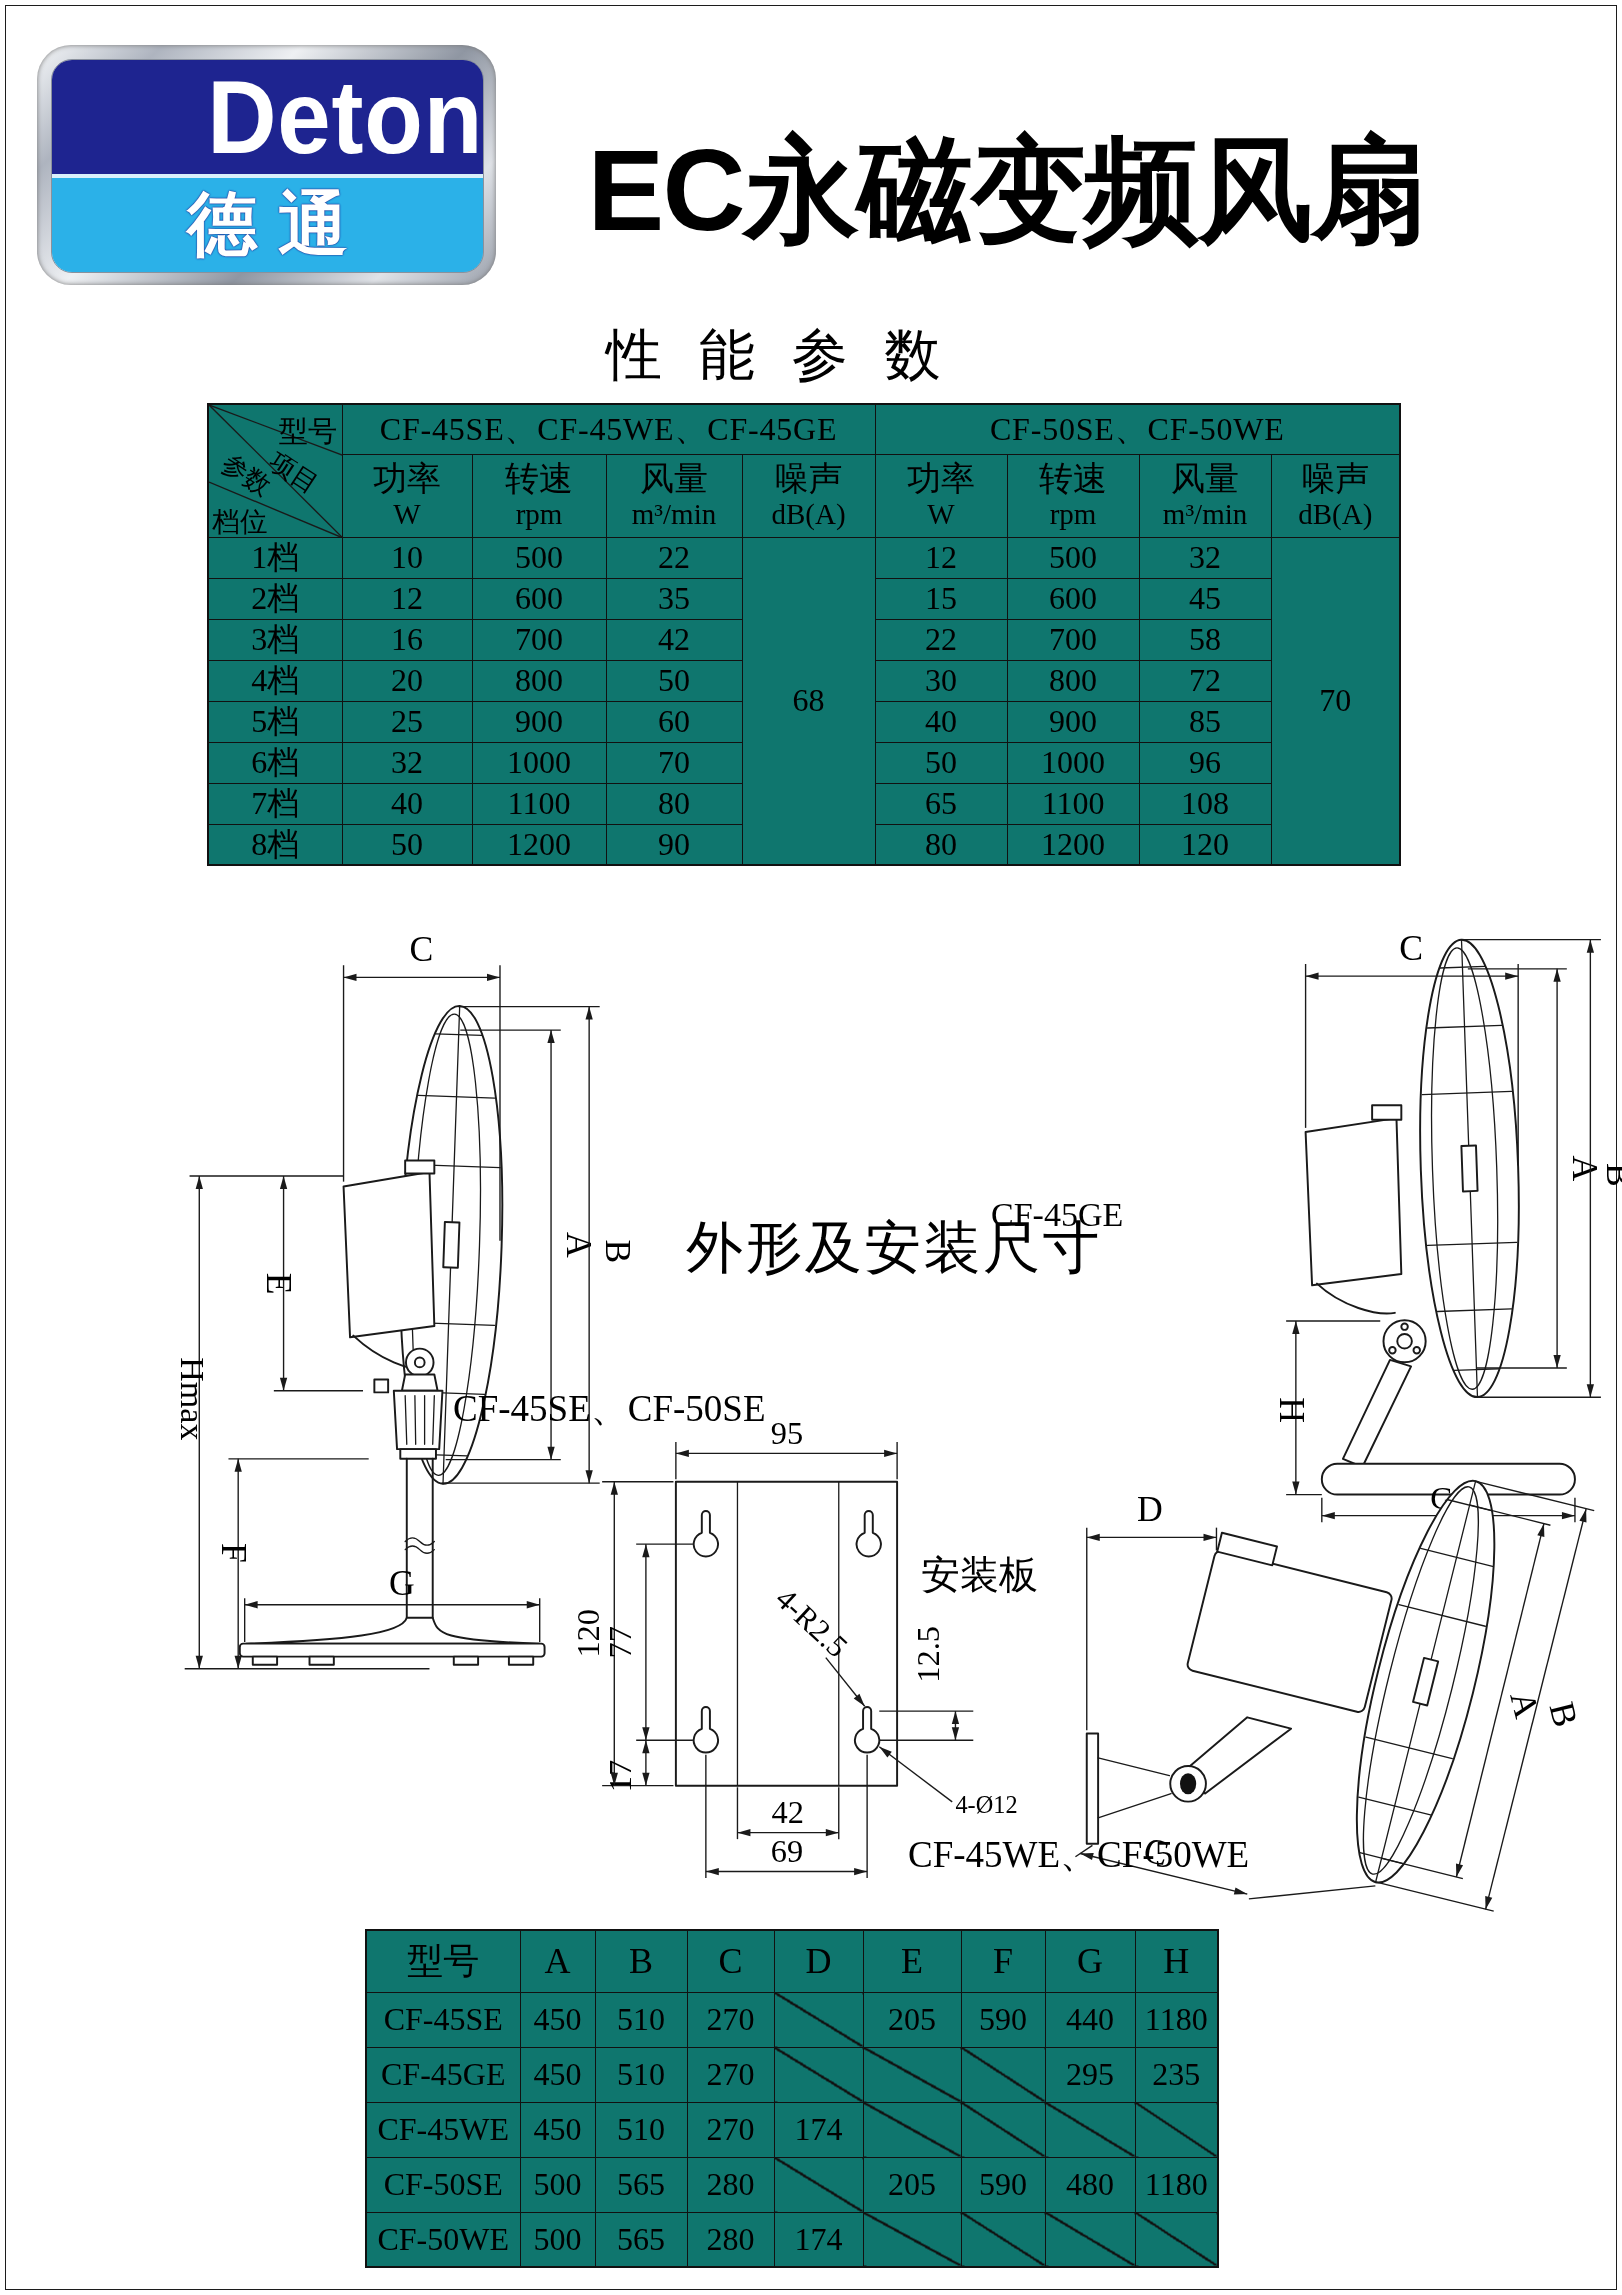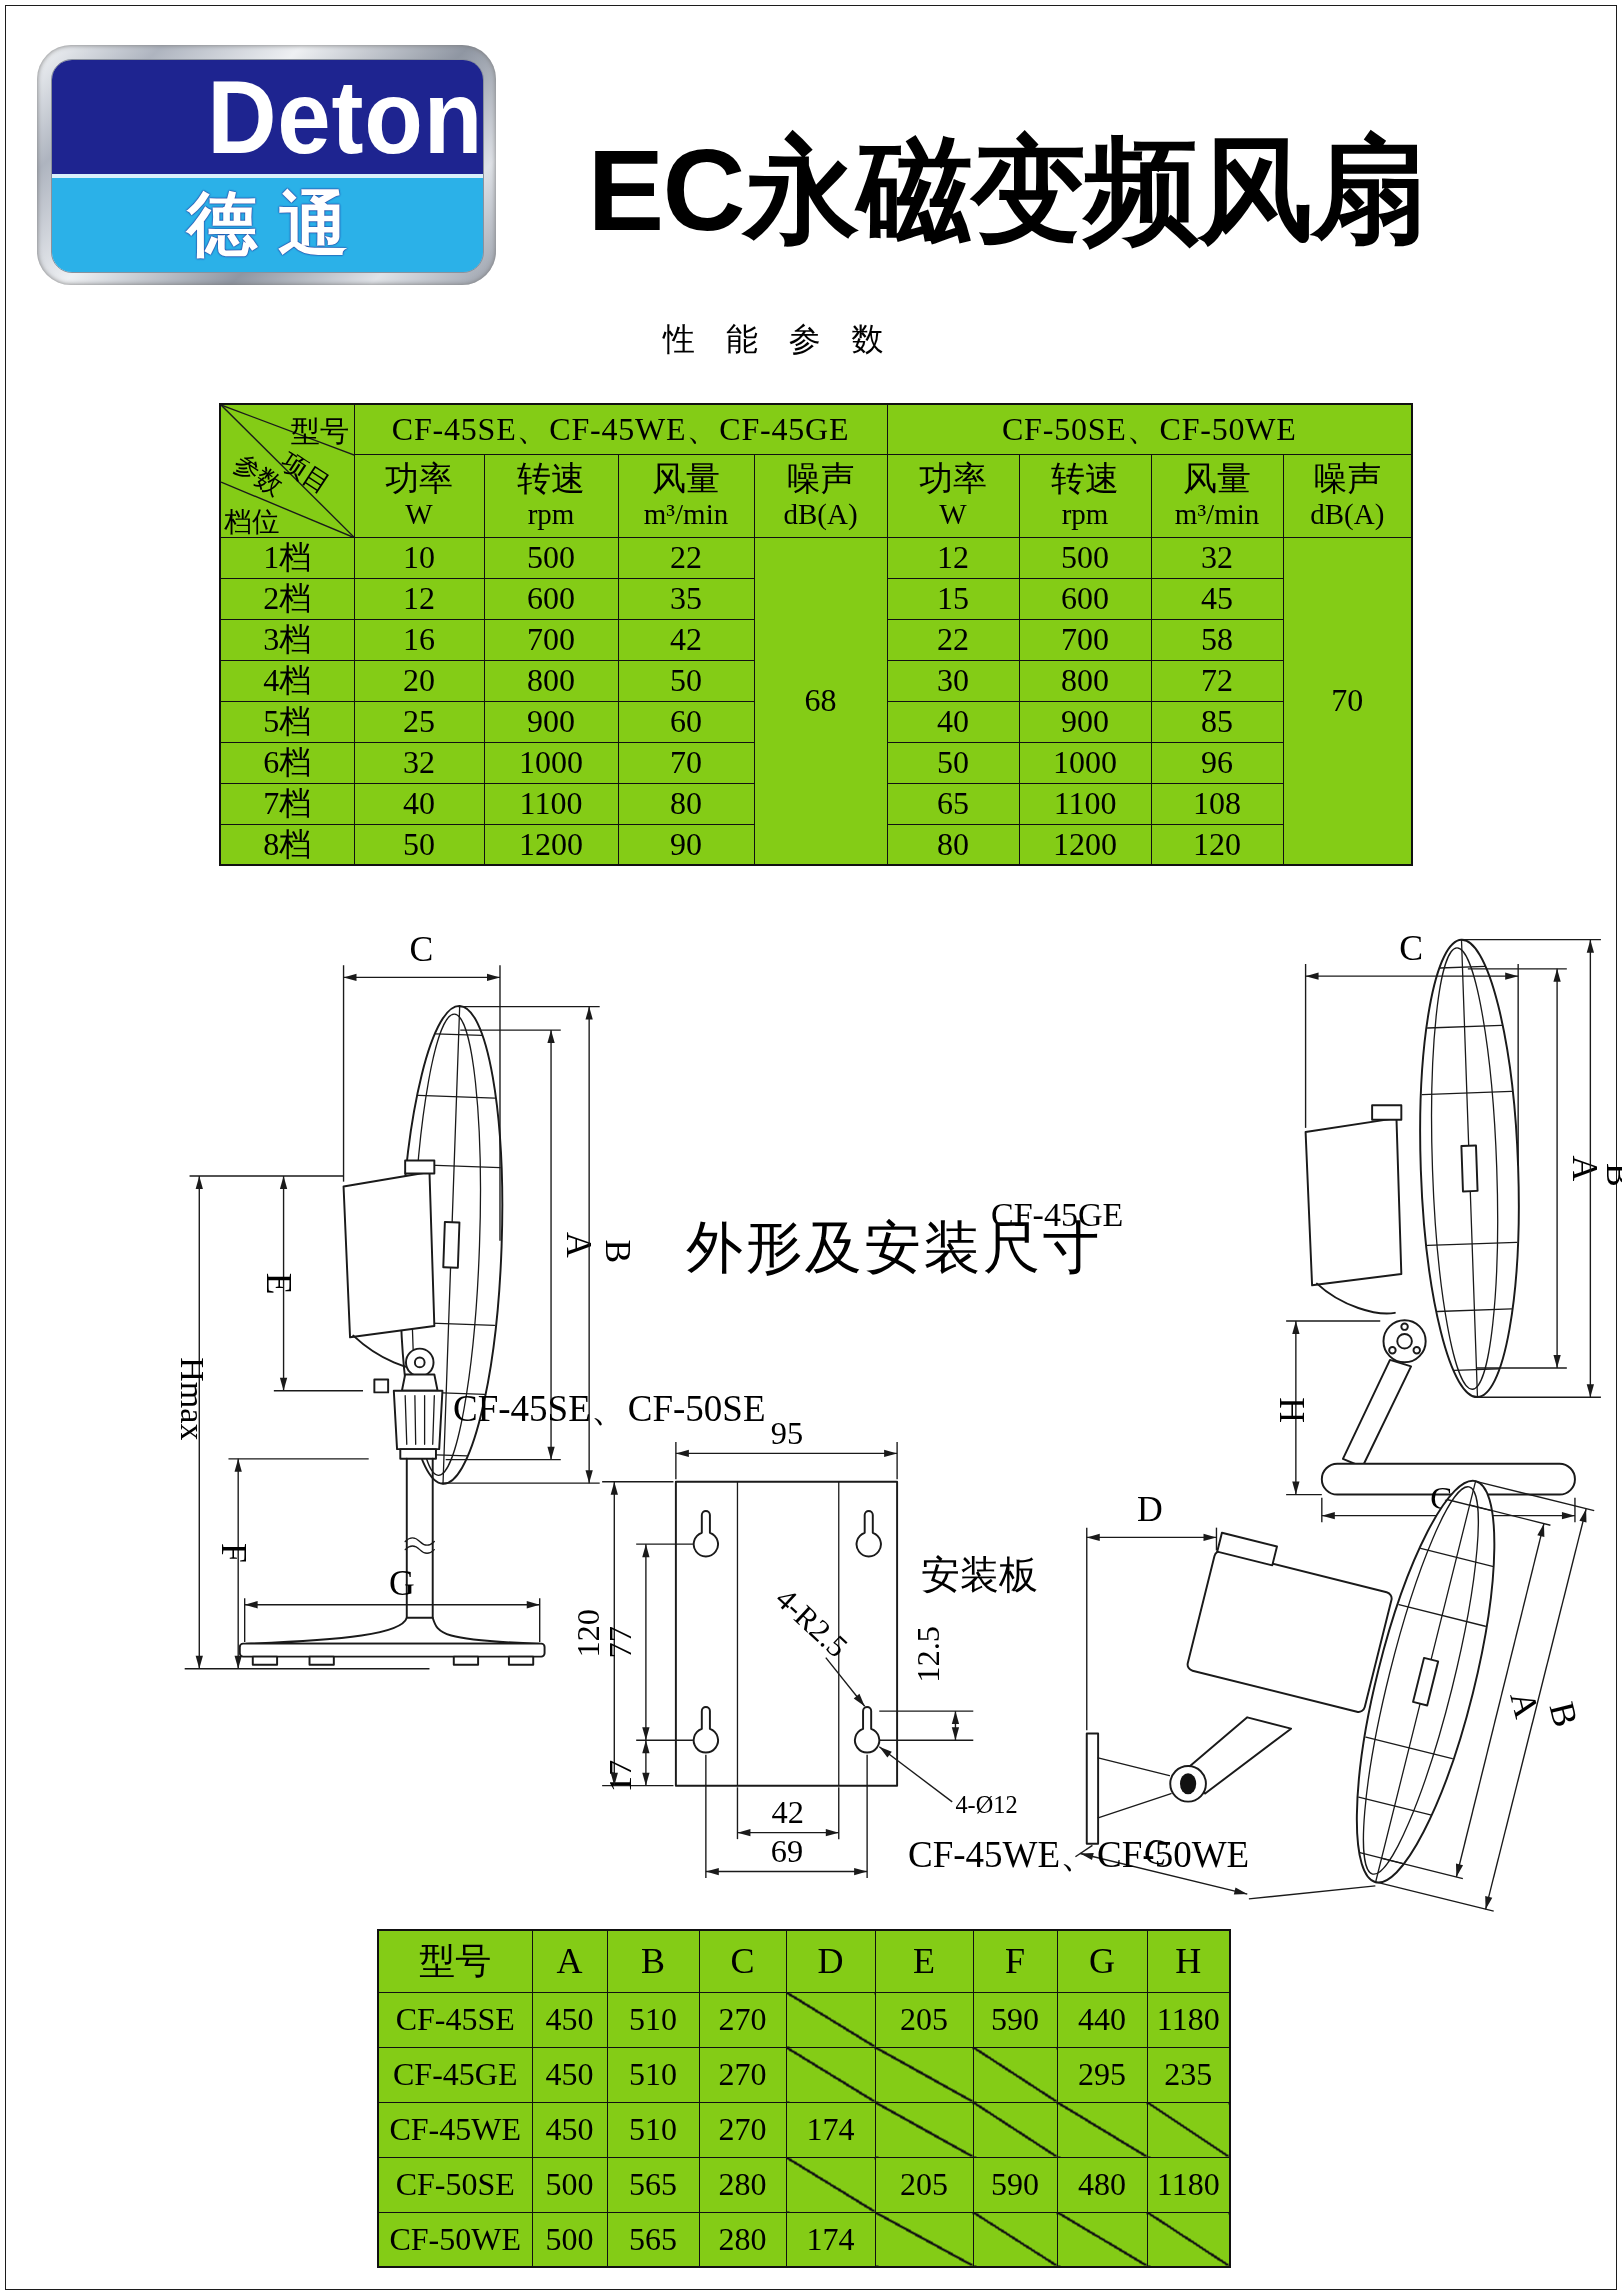--- a/index.html
+++ b/index.html
@@ -14,25 +14,25 @@
   .logo-inner{width:100%;height:100%;border-radius:21px;overflow:hidden;display:flex;flex-direction:column;border:0.8px solid #8a919c;}
   .logo-top{flex:1.55;background:#1e2490;display:flex;align-items:center;justify-content:flex-end;}
   .logo-bottom{flex:1;background:#2bb1e8;border-top:4px solid #d9f0fb;display:flex;align-items:center;justify-content:center;}
   .logo-en{font-family:"Liberation Sans","DejaVu Sans",sans-serif;font-weight:bold;color:#fff;font-size:96px;letter-spacing:0.8px;transform:scaleY(1.08);}
   .logo-cn{font-family:Liberation Mono, monospace;font-weight:bold;color:#fff;font-size:70px;letter-spacing:21px;text-indent:21px;
     text-shadow:0 0 1.6px #1e2490,0 0 1.6px #1e2490;}
 
   
   .doc-title{left:568px;top:114px;width:876px;text-align:center;font-family:"Liberation Sans","DejaVu Sans",sans-serif;
     font-weight:bold;font-size:115px;letter-spacing:-1.6px;white-space:nowrap;}
-  .sec-title{left:568px;top:318px;width:422px;text-align:center;font-size:32px;letter-spacing:11.4px;white-space:nowrap;}
+  .sec-title{left:568px;top:318px;width:422px;text-align:center;font-size:56px;letter-spacing:11.4px;white-space:nowrap;}
   .outline-title{left:686px;top:1210px;font-size:57px;letter-spacing:2.4px;white-space:nowrap;}
 
   
-  table{border-collapse:collapse;table-layout:fixed;background:#84cc16;margin-left:12px;}
+  table{border-collapse:collapse;table-layout:fixed;background:#0f766e;}
   .dtable{border:2.4px solid #111;}
   .dtable td{border:1.6px solid #111;text-align:center;vertical-align:middle;padding:0;font-size:32px;line-height:1.15;overflow:hidden;}
   .models-cell{font-size:36px;letter-spacing:0.8px;}
   .colhead .hname{font-size:34px;}
   .colhead .hunit{font-size:29px;}
   .gear-cell{font-size:34px;}
   .noise-cell{font-size:34px;}
   .corner-cell{position:relative;padding:0;}
   .diag{background:linear-gradient(to top right,rgba(0,0,0,0) 48.7%,#111 48.7%,#111 51.3%,rgba(0,0,0,0) 51.3%);}
   .modelname-cell{font-size:32px;}

